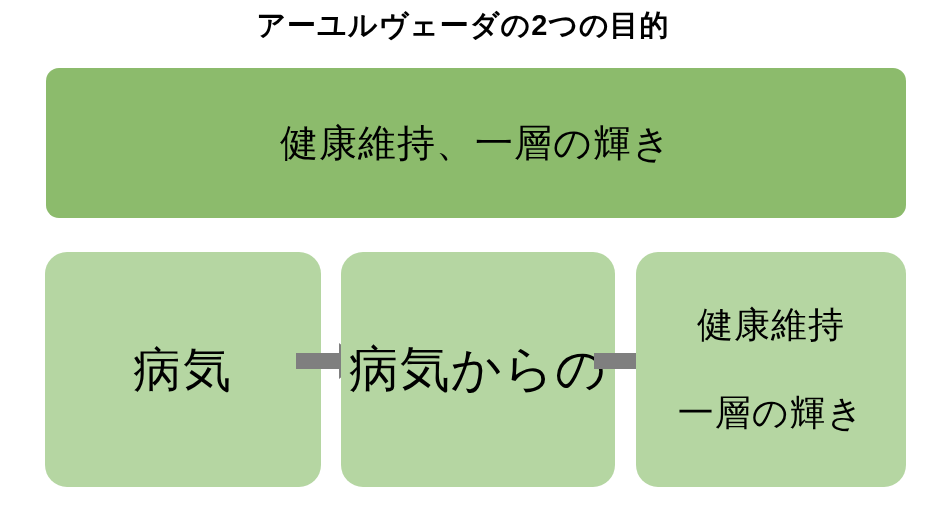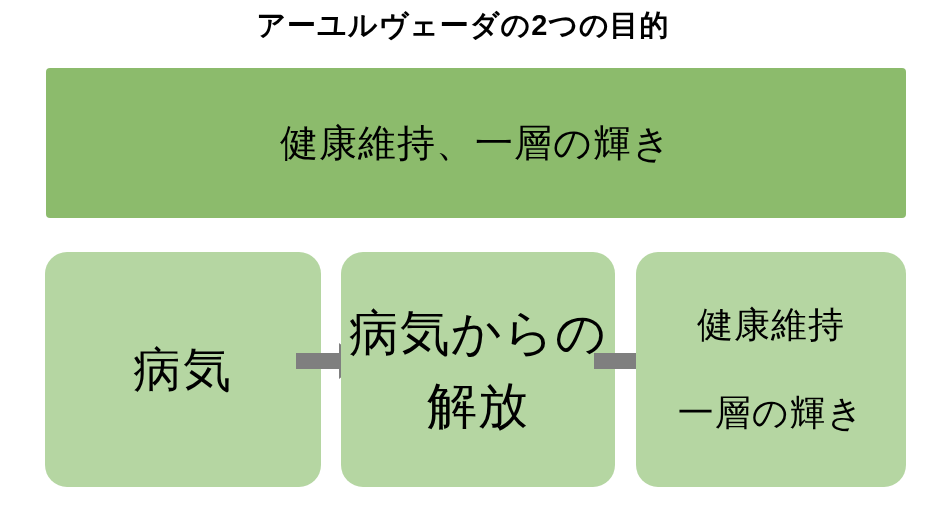--- a/index.html
+++ b/index.html
@@ -34,21 +34,21 @@
     letter-spacing: 1px;
     color: var(--text-color);
   }
   .goal-box {
     position: absolute;
     left: 28px;
     top: 68px;
     width: 860px;
     height: 150px;
     background: var(--box-dark-green);
-    border-radius: 4px;
+    border-radius: 13px;
     display: flex;
     align-items: center;
     justify-content: center;
     font-size: 38px;
     letter-spacing: 1px;
   }
   .step-box {
     position: absolute;
     top: 252px;
     height: 235px;
@@ -92,21 +92,20 @@
   </div>
 
   <div class="flow-arrow flow-arrow-1">
     <svg width="66" height="36" viewBox="0 0 66 36" aria-hidden="true">
       <path d="M0 10 H43 V0 L66 18 L43 36 V26 H0 Z" fill="currentColor"></path>
     </svg>
   </div>
 
   <div class="step-box step-2">
     <span class="step-line">病気からの</span>
-    <span class="step-line">解放</span>
   </div>
 
   <div class="flow-arrow flow-arrow-2">
     <svg width="66" height="36" viewBox="0 0 66 36" aria-hidden="true">
       <path d="M0 10 H43 V0 L66 18 L43 36 V26 H0 Z" fill="currentColor"></path>
     </svg>
   </div>
 
   <div class="step-box step-3">
     <span class="step-line">健康維持</span>

